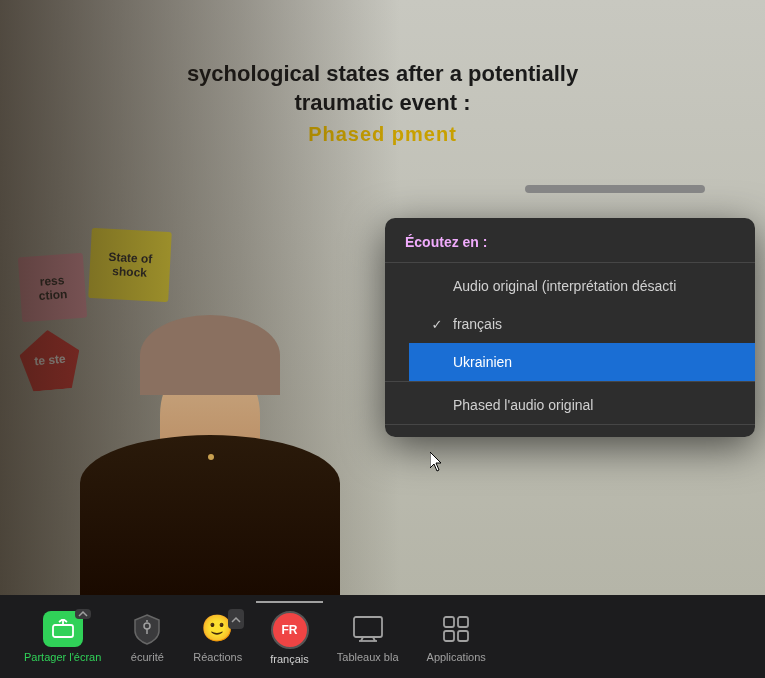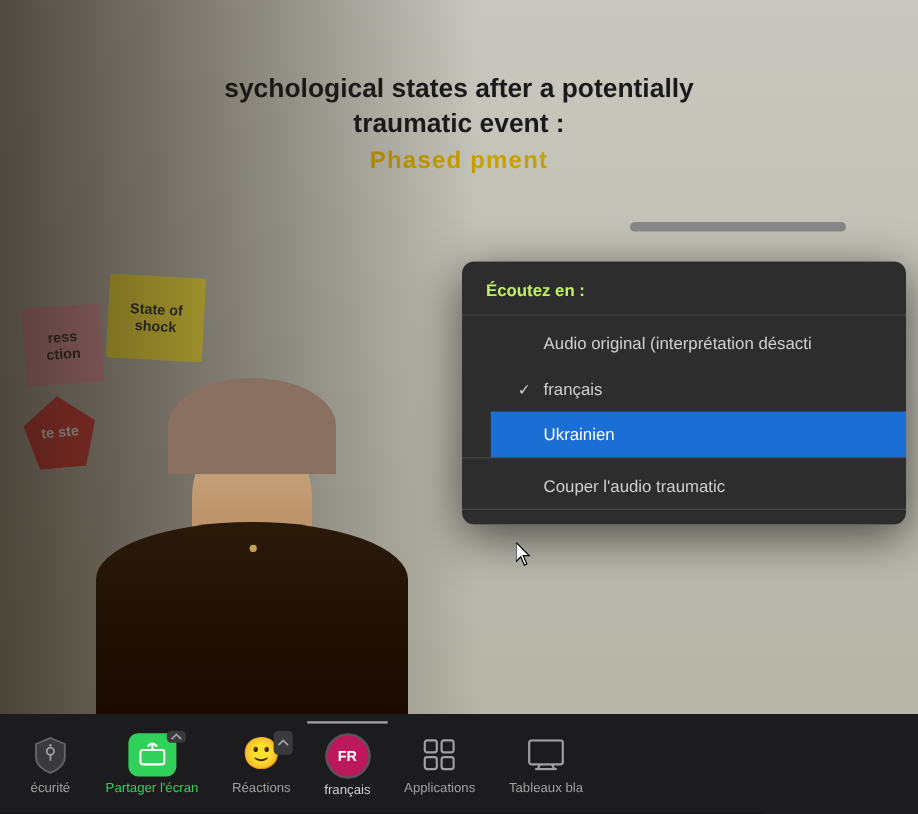--- a/index.html
+++ b/index.html
@@ -106,21 +106,21 @@
       border-radius: 10px;
       padding: 16px 0 8px 0;
       box-shadow: 0 10px 40px rgba(0,0,0,0.6);
       z-index: 100;
     }
 
     .dropdown-header {
       padding: 0 20px 12px 20px;
       font-size: 14px;
       font-weight: 600;
-      color: #bef264;
+      color: #f0abfc;
     }
 
     .dropdown-divider {
       height: 1px;
       background: rgba(255,255,255,0.12);
       margin: 0 0 4px 0;
     }
 
     .dropdown-item {
       padding: 11px 20px;
@@ -216,21 +216,21 @@
 
     .toolbar-icon.green-bg {
       background: #30d158;
       color: white;
     }
 
     .toolbar-icon.circle-fr {
       width: 38px;
       height: 38px;
       border-radius: 50%;
-      background: #be185d;
+      background: #ef4444;
       font-size: 12px;
       font-weight: 700;
       color: white;
       border: 2px solid #555;
     }
 
     .toolbar-item.active-tab {
       border-top: 2px solid #a0a0a0;
     }
   </style>
@@ -286,99 +286,99 @@
 
   <div class="dropdown-item selected">
     <span class="no-check"></span>
     <span>Ukrainien</span>
   </div>
 
   <div class="dropdown-divider"></div>
 
   <div class="dropdown-item">
     <span class="no-check"></span>
-    <span>Couper l'audio traumatic</span>
+    <span>Phased l'audio original</span>
   </div>
 
   <div class="dropdown-divider"></div>
 
 </div>
 
 <div class="cursor">
   <svg width="14" height="20" viewBox="0 0 14 20" fill="white" stroke="black" stroke-width="1">
     <path d="M0 0 L0 16 L4 12 L7 19 L9 18 L6 11 L11 11 Z"></path>
   </svg>
 </div>
 
 <div class="toolbar">
-
-  <div class="toolbar-item">
-    <div style="width:32px;height:36px;display:flex;align-items:center;justify-content:center;">
-      <svg width="28" height="32" viewBox="0 0 28 32" fill="none">
-        <path d="M14 2 L26 7 L26 18 C26 24 20 29 14 31 C8 29 2 24 2 18 L2 7 Z" fill="#3a3a3c" stroke="#666" stroke-width="1.5"></path>
-        <path d="M14 8 L14 8" stroke="#a0a0a0" stroke-width="2" stroke-linecap="round"></path>
-        <circle cx="14" cy="13" r="3" fill="none" stroke="#a0a0a0" stroke-width="1.5"></circle>
-        <line x1="14" y1="16" x2="14" y2="21" stroke="#a0a0a0" stroke-width="1.5"></line>
-      </svg>
-    </div>
-    <span class="toolbar-label">écurité</span>
-  </div>
 
   <div class="toolbar-item" style="position:relative;">
     <div style="position:relative;">
       <div class="toolbar-icon green-bg" style="width:40px;height:36px;border-radius:8px;">
         <svg width="22" height="20" viewBox="0 0 22 20" fill="white">
           <rect x="1" y="6" width="20" height="12" rx="2" fill="none" stroke="white" stroke-width="1.8"></rect>
           <line x1="11" y1="6" x2="11" y2="0" stroke="white" stroke-width="1.8"></line>
           <polyline points="7,3 11,0 15,3" fill="none" stroke="white" stroke-width="1.8" stroke-linejoin="round"></polyline>
         </svg>
       </div>
       <div style="position:absolute;top:-2px;right:-8px;background:#3a3a3c;border-radius:4px;padding:1px 3px;display:flex;align-items:center;justify-content:center;">
         <svg width="10" height="8" viewBox="0 0 10 8" fill="#a0a0a0">
           <polyline points="1,6 5,2 9,6" fill="none" stroke="#a0a0a0" stroke-width="1.5"></polyline>
         </svg>
       </div>
     </div>
     <span class="toolbar-label green">Partager l'écran</span>
   </div>
 
+  <div class="toolbar-item">
+    <div style="width:32px;height:36px;display:flex;align-items:center;justify-content:center;">
+      <svg width="28" height="32" viewBox="0 0 28 32" fill="none">
+        <path d="M14 2 L26 7 L26 18 C26 24 20 29 14 31 C8 29 2 24 2 18 L2 7 Z" fill="#3a3a3c" stroke="#666" stroke-width="1.5"></path>
+        <path d="M14 8 L14 8" stroke="#a0a0a0" stroke-width="2" stroke-linecap="round"></path>
+        <circle cx="14" cy="13" r="3" fill="none" stroke="#a0a0a0" stroke-width="1.5"></circle>
+        <line x1="14" y1="16" x2="14" y2="21" stroke="#a0a0a0" stroke-width="1.5"></line>
+      </svg>
+    </div>
+    <span class="toolbar-label">écurité</span>
+  </div>
+
   <div class="toolbar-item" style="position:relative;">
     <div style="position:relative;">
       <div class="toolbar-icon" style="font-size:26px;">🙂</div>
       <div style="position:absolute;top:-2px;right:-8px;background:#3a3a3c;border-radius:4px;padding:1px 3px;">
         <svg width="10" height="8" viewBox="0 0 10 8">
           <polyline points="1,6 5,2 9,6" fill="none" stroke="#a0a0a0" stroke-width="1.5"></polyline>
         </svg>
       </div>
     </div>
     <span class="toolbar-label">Réactions</span>
   </div>
 
   <div class="toolbar-item active-tab">
     <div class="toolbar-icon circle-fr">FR</div>
     <span class="toolbar-label" style="color:#d0d0d0;">français</span>
   </div>
 
   <div class="toolbar-item">
     <div class="toolbar-icon">
+      <svg width="30" height="26" viewBox="0 0 30 26" fill="none">
+        <rect x="1" y="1" width="28" height="20" rx="2" stroke="#a0a0a0" stroke-width="1.8" fill="none"></rect>
+        <line x1="10" y1="21" x2="8" y2="25" stroke="#a0a0a0" stroke-width="1.8"></line>
+        <line x1="20" y1="21" x2="22" y2="25" stroke="#a0a0a0" stroke-width="1.8"></line>
+        <line x1="6" y1="25" x2="24" y2="25" stroke="#a0a0a0" stroke-width="1.8"></line>
+      </svg>
+    </div>
+    <span class="toolbar-label">Tableaux bla</span>
+  </div>
+
+  <div class="toolbar-item">
+    <div class="toolbar-icon">
       <svg width="28" height="28" viewBox="0 0 28 28" fill="none">
         <rect x="2" y="2" width="10" height="10" rx="2" stroke="#a0a0a0" stroke-width="1.8" fill="none"></rect>
         <rect x="16" y="2" width="10" height="10" rx="2" stroke="#a0a0a0" stroke-width="1.8" fill="none"></rect>
         <rect x="2" y="16" width="10" height="10" rx="2" stroke="#a0a0a0" stroke-width="1.8" fill="none"></rect>
         <rect x="16" y="16" width="10" height="10" rx="2" stroke="#a0a0a0" stroke-width="1.8" fill="none"></rect>
       </svg>
     </div>
     <span class="toolbar-label">Applications</span>
   </div>
 
-  <div class="toolbar-item">
-    <div class="toolbar-icon">
-      <svg width="30" height="26" viewBox="0 0 30 26" fill="none">
-        <rect x="1" y="1" width="28" height="20" rx="2" stroke="#a0a0a0" stroke-width="1.8" fill="none"></rect>
-        <line x1="10" y1="21" x2="8" y2="25" stroke="#a0a0a0" stroke-width="1.8"></line>
-        <line x1="20" y1="21" x2="22" y2="25" stroke="#a0a0a0" stroke-width="1.8"></line>
-        <line x1="6" y1="25" x2="24" y2="25" stroke="#a0a0a0" stroke-width="1.8"></line>
-      </svg>
-    </div>
-    <span class="toolbar-label">Tableaux bla</span>
-  </div>
-
 </div>
 
 </body></html>

